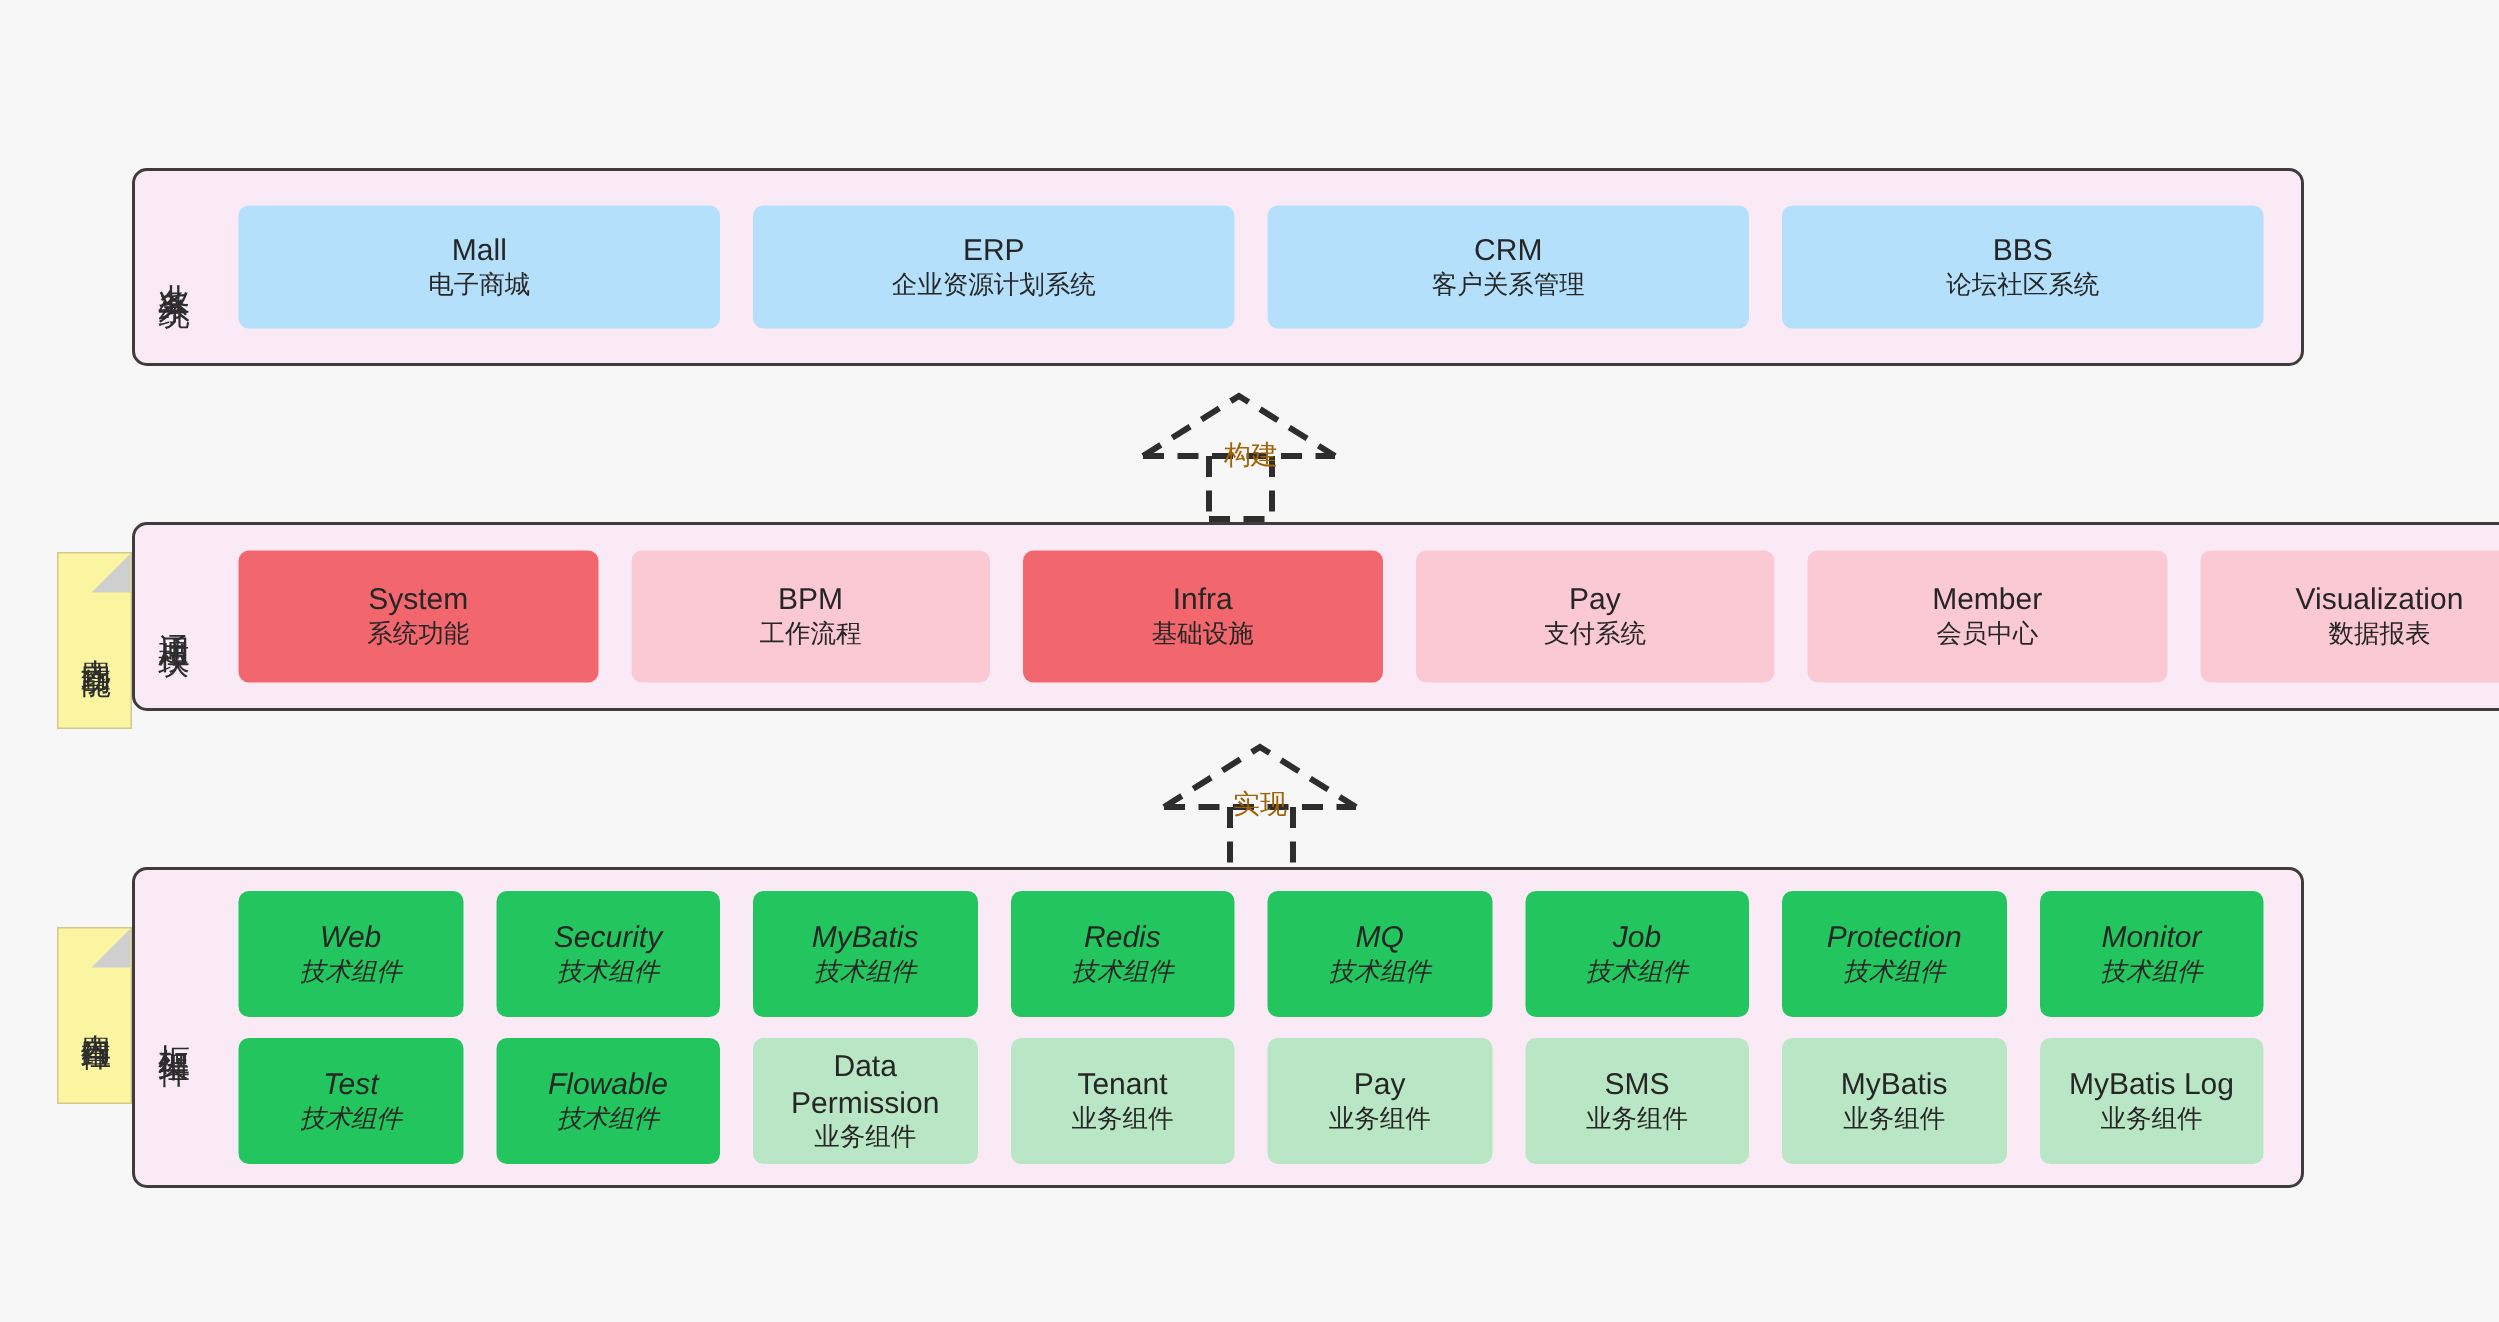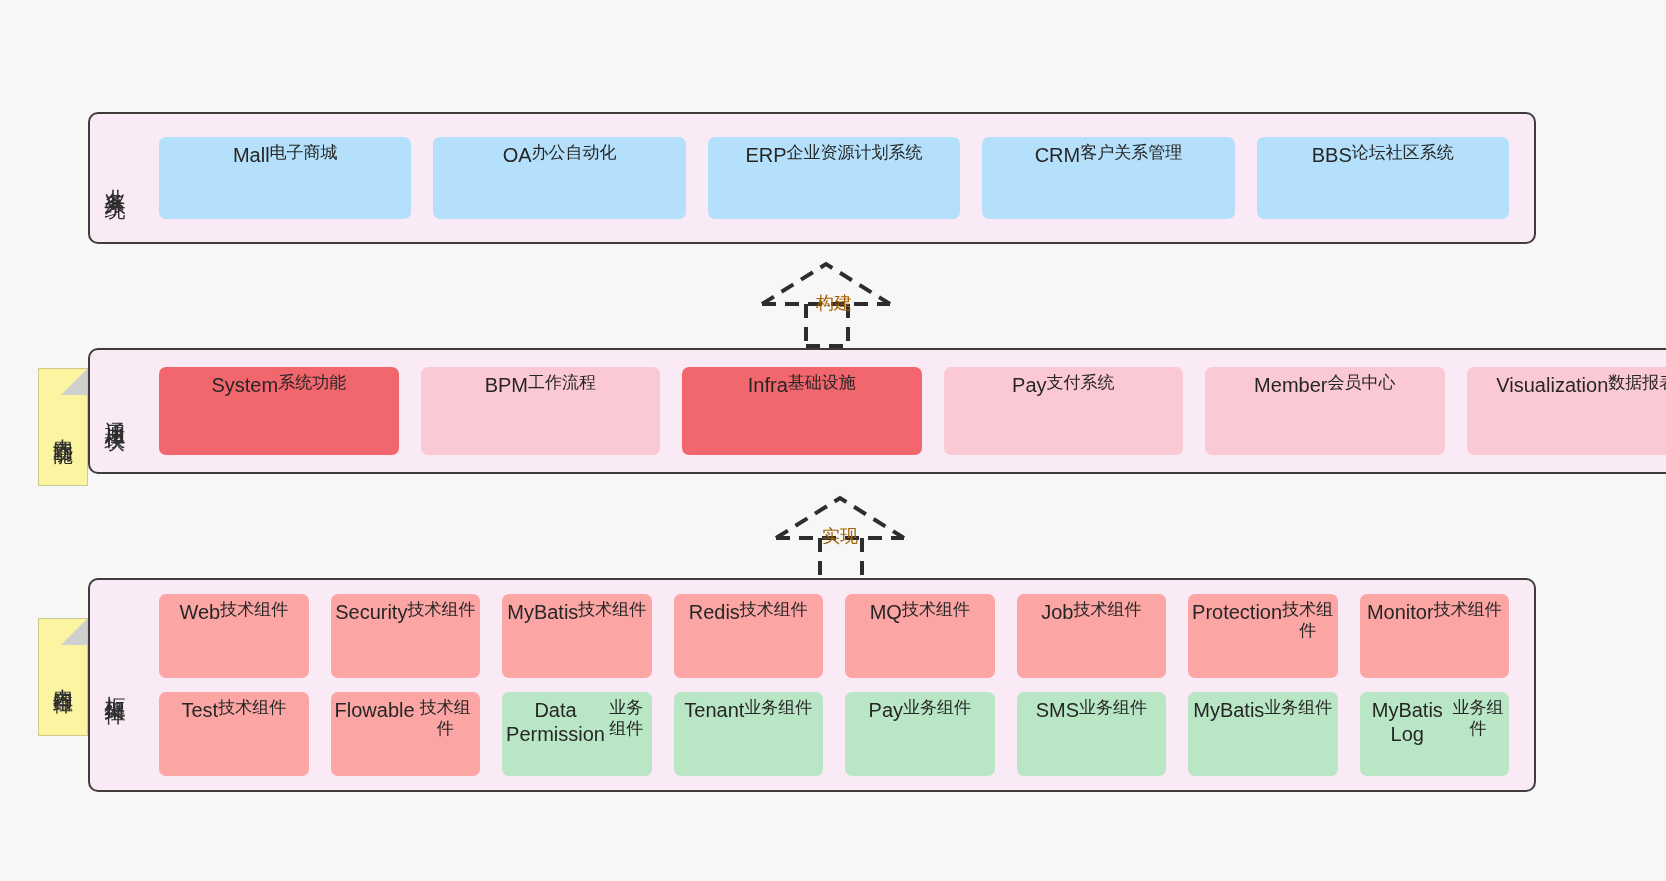--- a/index.html
+++ b/index.html
@@ -35,39 +35,39 @@
   .cards { display: flex; flex: 1; height: 100%; align-items: center; padding: 0 14px; }
   .cards.two-row { flex-direction: column; justify-content: center; gap: 14px; padding-top: 0; }
   .row { display: flex; width: 100%; }
 
   
   .card {
     flex: 1 1 0;
     margin: 0 11px;
     border-radius: 7px;
     display: flex;
-    flex-direction: row;
-    align-items: flex-start;
+    flex-direction: column;
+    align-items: center;
     justify-content: center;
     text-align: center;
     color: #262626;
     line-height: 1.22;
     padding: 6px 4px;
   }
   .card .title { font-size: 20px; }
   .card .sub   { font-size: 17px; }
 
   .h-biz   { height: 82px; }
   .h-mod   { height: 88px; }
   .h-frame { height: 84px; }
 
   .c-blue    { background: #b4e0fb; }
   .c-red     { background: #f2666e; }
   .c-pink    { background: #fbc9d3; }
-  .c-green   { background: #fca5a5; }
+  .c-green   { background: #22c55e; font-style: italic; }
   .c-green-l { background: #b9e6c4; }
 
   
   .note {
     position: absolute;
     background: #fbf5a2;
     border: 1px solid #cfc98e;
     display: flex;
     align-items: center;
     justify-content: center;
@@ -106,24 +106,20 @@
 <div id="canvas">
 
   <div class="layer h-biz-layer" style="left:88px; top:112px; width:1448px; height:132px;">
     <div class="layer-label">业务系统</div>
     <div class="cards">
       <div class="card c-blue h-biz">
         <div class="title">Mall</div>
         <div class="sub">电子商城</div>
       </div>
       <div class="card c-blue h-biz">
-        <div class="title">OA</div>
-        <div class="sub">办公自动化</div>
-      </div>
-      <div class="card c-blue h-biz">
         <div class="title">ERP</div>
         <div class="sub">企业资源计划系统</div>
       </div>
       <div class="card c-blue h-biz">
         <div class="title">CRM</div>
         <div class="sub">客户关系管理</div>
       </div>
       <div class="card c-blue h-biz">
         <div class="title">BBS</div>
         <div class="sub">论坛社区系统</div>

